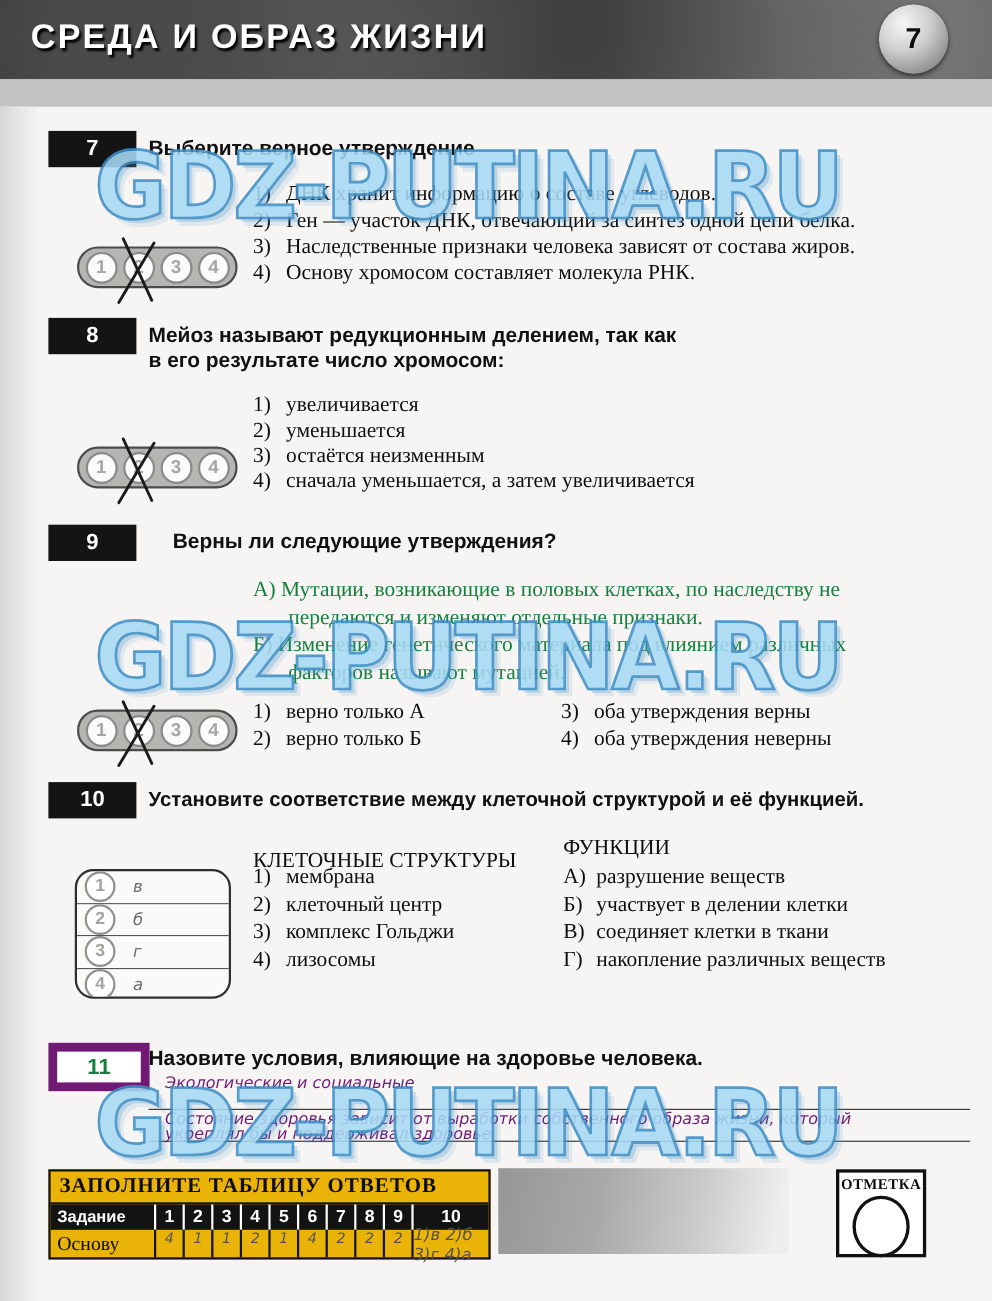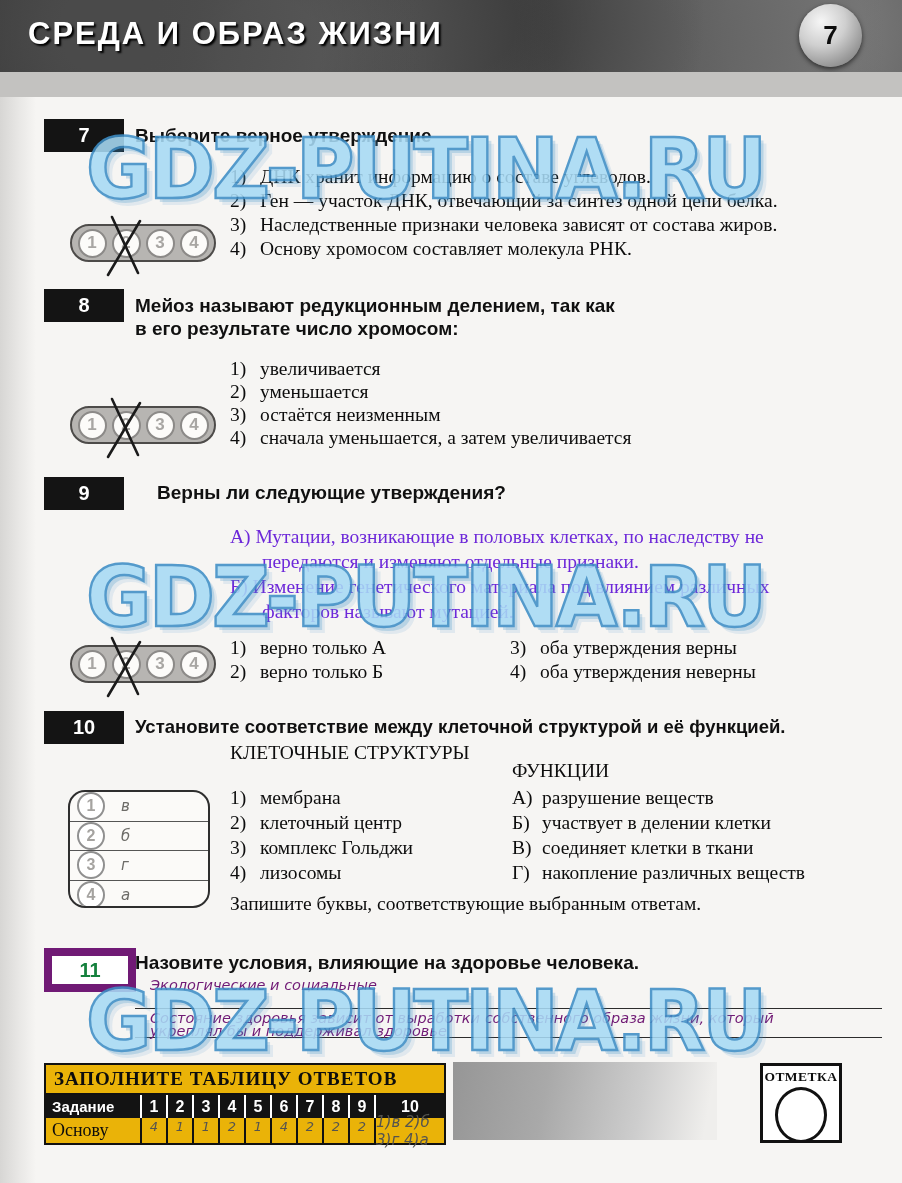--- a/index.html
+++ b/index.html
@@ -32,21 +32,21 @@
   .numbox{position:absolute;left:44px;width:80px;height:33px;background:#141414;
     display:flex;align-items:center;justify-content:center;color:#fff;
     font-size:20px;font-weight:bold;z-index:3;}
   .numbox.open{background:#fff;border:8px solid #701a75;color:#15803d;width:76px;height:28px;}
   .q-title{position:absolute;left:135px;color:#101010;font-weight:bold;font-size:19px;
     line-height:23px;z-index:2;white-space:nowrap;}
   .opt-row{position:absolute;font-family:"Liberation Serif",serif;font-size:19.5px;
     color:#0d0d0d;white-space:nowrap;z-index:2;}
   .opt-num{display:inline-block;width:30px;}
   .stmt{position:absolute;left:230px;width:660px;font-family:"Liberation Serif",serif;
-    font-size:19.5px;color:#6d28d9;white-space:nowrap;z-index:2;}
+    font-size:19.5px;color:#15803d;white-space:nowrap;z-index:2;}
   .stmt.indent{left:262px;}
   
   .bubble-strip{position:absolute;left:70px;width:136px;height:34px;background:#b7b5b2;
     border:2px solid #4d4b49;border-radius:19px;display:flex;align-items:center;
     justify-content:space-around;padding:0 3px;z-index:2;}
   .bubble{width:25px;height:25px;border-radius:50%;background:#fcfbf9;border:2px solid #8c8a88;
     display:flex;align-items:center;justify-content:center;font-size:17px;font-weight:bold;
     color:#a8a6a3;}
   .cross{position:absolute;left:28px;top:-13px;width:52px;height:64px;z-index:4;}
   
@@ -194,21 +194,21 @@
     <svg class="cross" viewBox="0 0 52 64">
       <line x1="12" y1="4" x2="38" y2="60" stroke="#1b1b1b" stroke-width="2.6" stroke-linecap="round"></line>
       <line x1="40" y1="8" x2="8" y2="62" stroke="#1b1b1b" stroke-width="2.6" stroke-linecap="round"></line>
     </svg>
   </div>
 
   <div class="numbox" style="top:711px;">
     <span>10</span>
   </div>
   <div class="q-title" style="top:715px;font-size:18.5px;">Установите соответствие между клеточной структурой и её функцией.</div>
-  <div class="opt-row" style="left:230px;top:742px;">КЛЕТОЧНЫЕ СТРУКТУРЫ</div>
+  <div class="opt-row" style="left:230px;top:772px;">КЛЕТОЧНЫЕ СТРУКТУРЫ</div>
   <div class="opt-row" style="left:512px;top:760px;">ФУНКЦИИ</div>
 
   <div class="opt-row" style="left:230px;top:787px;">
     <span class="opt-num">1)</span><span>мембрана</span>
   </div>
   <div class="opt-row" style="left:230px;top:812px;">
     <span class="opt-num">2)</span><span>клеточный центр</span>
   </div>
   <div class="opt-row" style="left:230px;top:837px;">
     <span class="opt-num">3)</span><span>комплекс Гольджи</span>
@@ -242,21 +242,20 @@
     <div class="ab-row">
       <div class="ab-circle">3</div>
       <div class="ab-letter">г</div>
     </div>
     <div class="ab-row">
       <div class="ab-circle">4</div>
       <div class="ab-letter">а</div>
     </div>
   </div>
 
-  <div class="opt-row" style="left:230px;top:893px;">Запишите буквы, соответствующие выбранным ответам.</div>
 
   <div class="numbox open" style="top:948px;">
     <span>11</span>
   </div>
   <div class="q-title" style="top:951px;">Назовите условия, влияющие на здоровье человека.</div>
   <div class="hw" style="left:150px;top:977px;">Экологические и социальные</div>
   <div class="rule" style="top:1008px;"></div>
   <div class="hw" style="left:150px;top:1010px;">Состояние здоровья зависит от выработки собственного образа жизни, который</div>
   <div class="hw" style="left:150px;top:1023px;">укреплял бы и поддерживал здоровье</div>
   <div class="rule" style="top:1037px;"></div>

